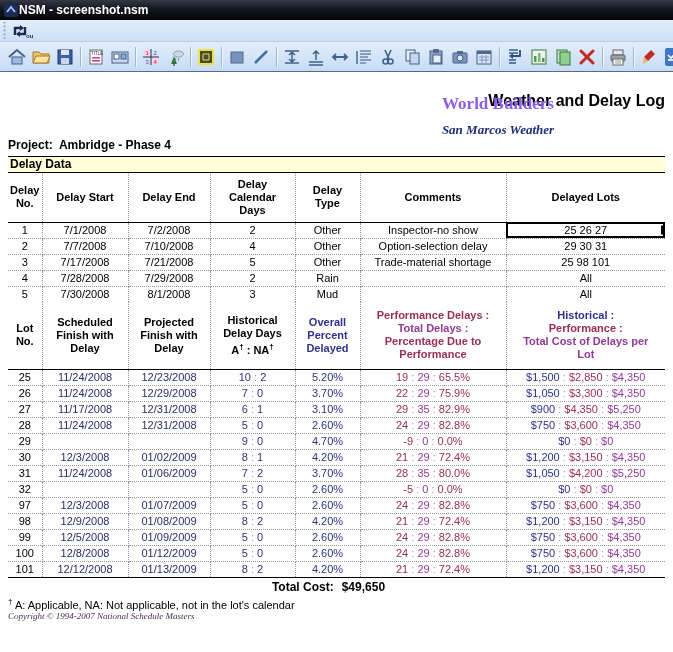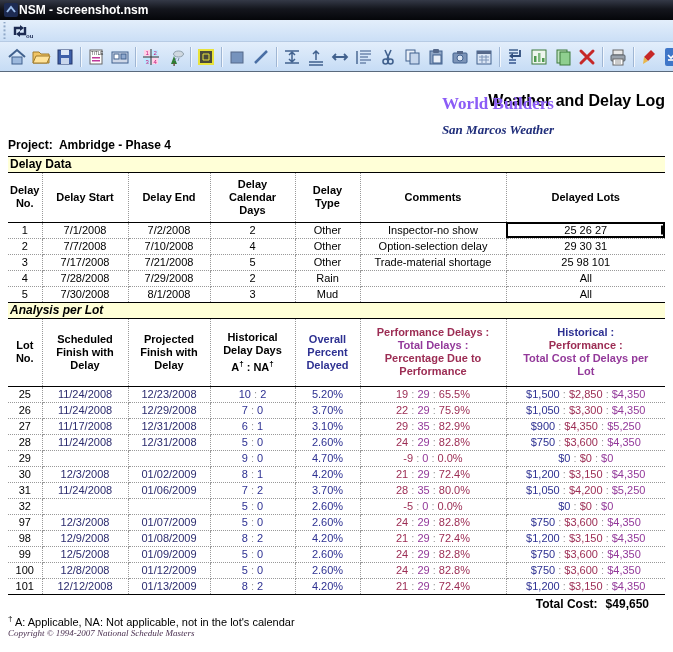--- a/index.html
+++ b/index.html
@@ -63,21 +63,21 @@
                      transform:translateY(-50%); width:4px; height:9px; background:#000; }
 
   .c-black  { color:#000; }
   .c-navy   { color:var(--navy); }
   .c-date   { color:var(--date-navy); }
   .c-maroon { color:var(--maroon); }
   .c-purple { color:var(--purple); }
   .c-colon  { color:#9a9a9a; }
   sup { font-size:8px; }
 
-  .total-row { border-top:1px solid #000; height:19px; display:flex; justify-content:flex-end;
+  .total-row { border-top:1px solid #000; height:19px; display:flex; justify-content:center;
                align-items:center; font-size:12px; font-weight:bold; padding-right:16px; gap:8px; }
   .foot-row { display:flex; justify-content:space-between; align-items:flex-start; margin-top:1px;flex-direction:column; }
   .footnote { font-size:11px; }
   .copyright { font-size:9px; font-style:italic; font-family:"Liberation Serif", serif;
                color:#4a3050; padding-right:2px; }
 </style>
 </head>
 <body>
 
 <div class="window">
@@ -382,21 +382,20 @@
               <td>7/30/2008</td>
               <td>8/1/2008</td>
               <td>3</td>
               <td>Mud</td>
               <td></td>
               <td>All</td>
             </tr>
           </tbody>
         </table>
 
-      <div class="section-bar italic" style="background: rgb(255, 255, 215);">Analysis per Lot</div>
       <table id="analysis-table">
           <colgroup>
             <col style="width: 34px;">
             <col style="width: 86px;">
             <col style="width: 82px;">
             <col style="width: 85px;">
             <col style="width: 65px;">
             <col style="width: 146px;">
             <col style="width: 159px;">
           </colgroup>

